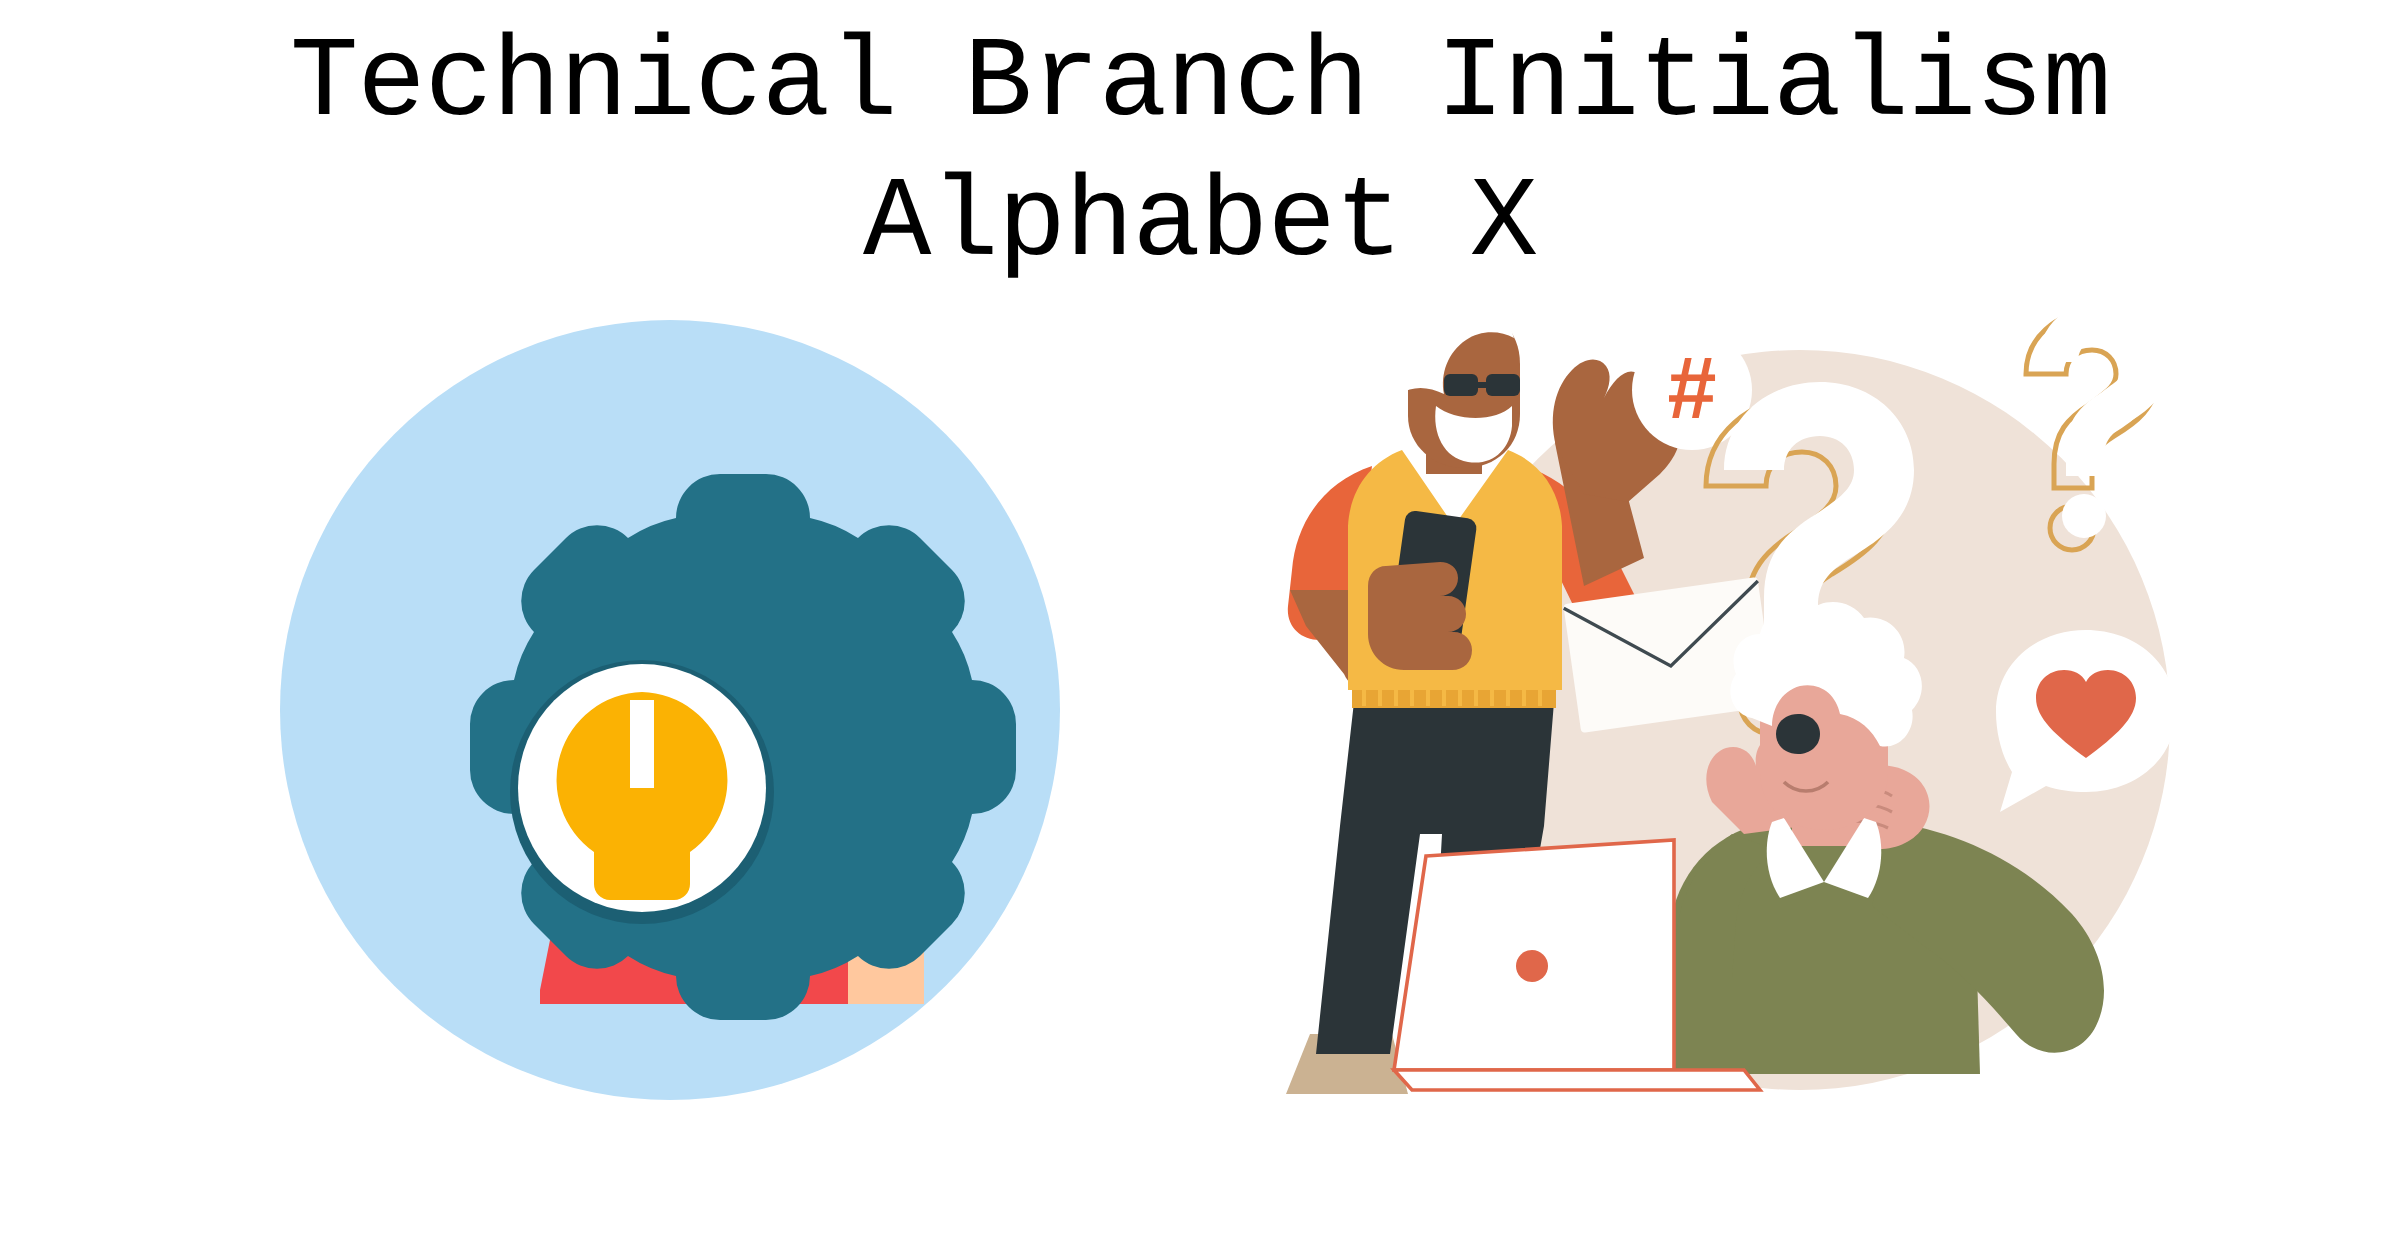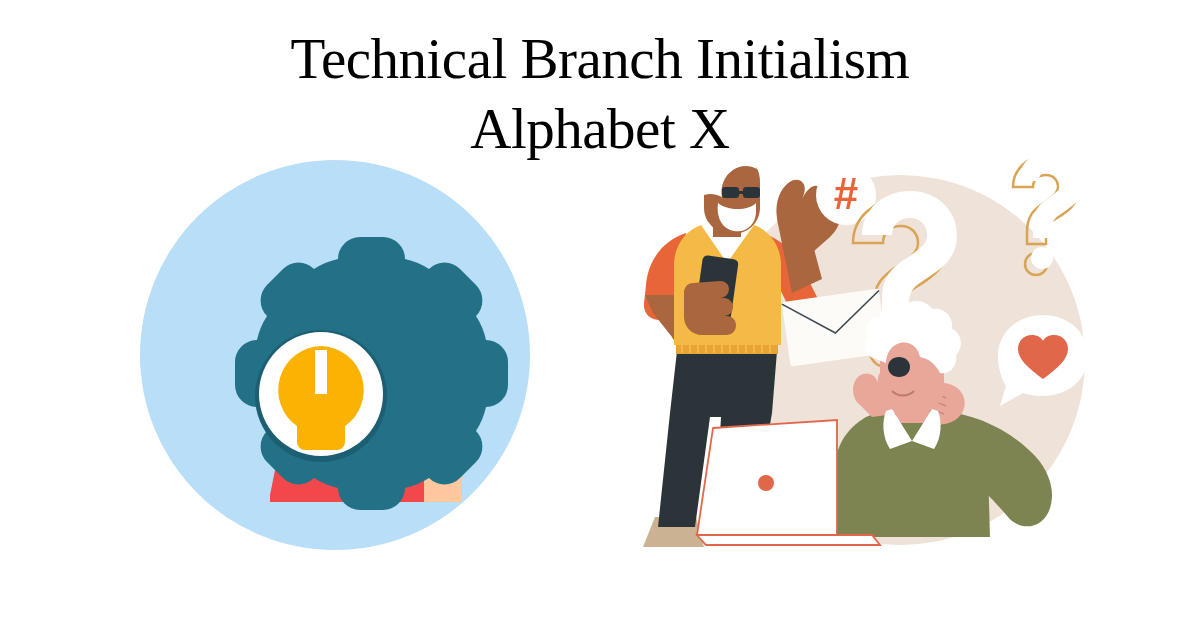--- a/index.html
+++ b/index.html
@@ -24,23 +24,23 @@
 
   
   #title-block {
     position: absolute;
     top: 8px;
     left: 0;
     width: 1200px;
     text-align: center;
   }
   #page-title {
-    margin: 16px;
+    margin: 0;
     padding: 0;
-    font-family: Liberation Serif, serif;
+    font-family: Liberation Mono, monospace;
     font-weight: 400;
     font-size: 57px;
     line-height: 70px;
     letter-spacing: -0.5px;
     color: #000000;
     white-space: pre-line;
   }
 
   
   .illus {

